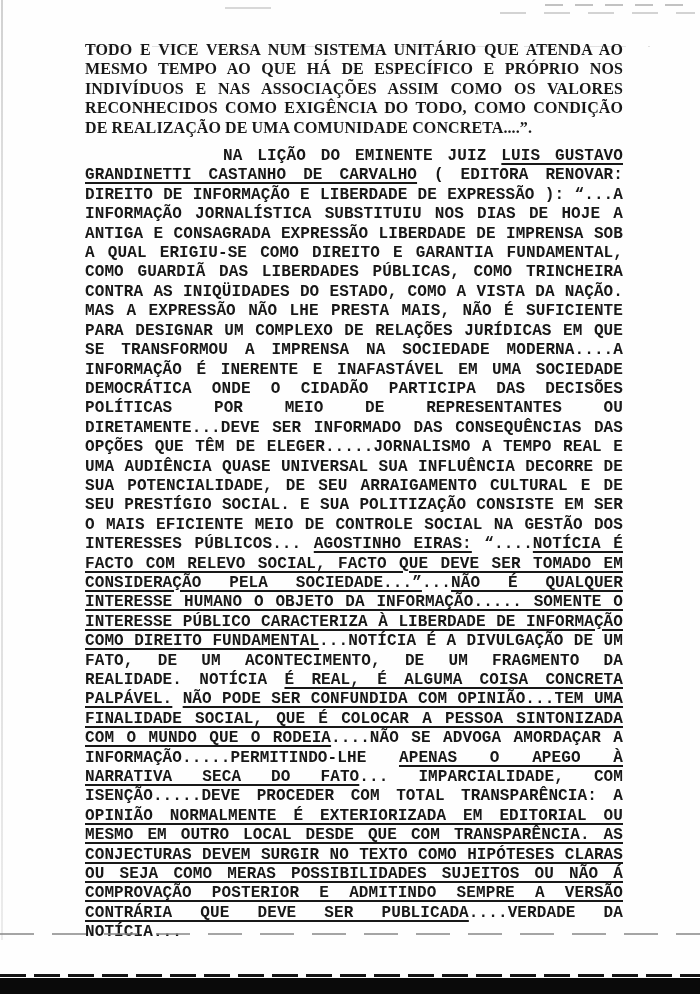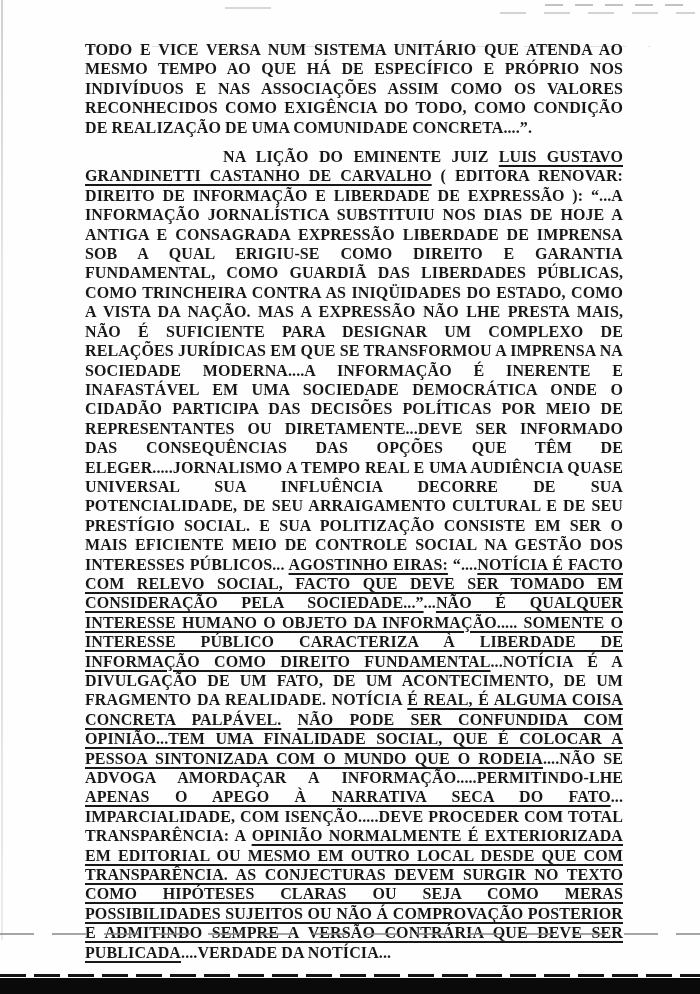--- a/index.html
+++ b/index.html
@@ -13,21 +13,21 @@
   .page{position:absolute;inset:0;background:#fefefe;}
   .text-block{
     position:absolute;left:85px;top:40px;width:538px;
     font-weight:700;
     font-size:16px;line-height:19.4px;
     color:#181818;
     text-align:justify;
     letter-spacing:0.1px;
   }
   .para{margin:0;}
-  .para + .para{margin-top:10px;}
+  .para + .para{margin-top:10px;font-family:Liberation Mono, monospace;}
   .para.indent{text-indent:138px;}
   .seg{text-decoration:none;}
   .seg.u{
     text-decoration:underline;
     text-decoration-thickness:1.7px;
     text-underline-offset:3px;
   }
   
   .artifact{position:absolute;pointer-events:none;}
   .scan-edge-left{

